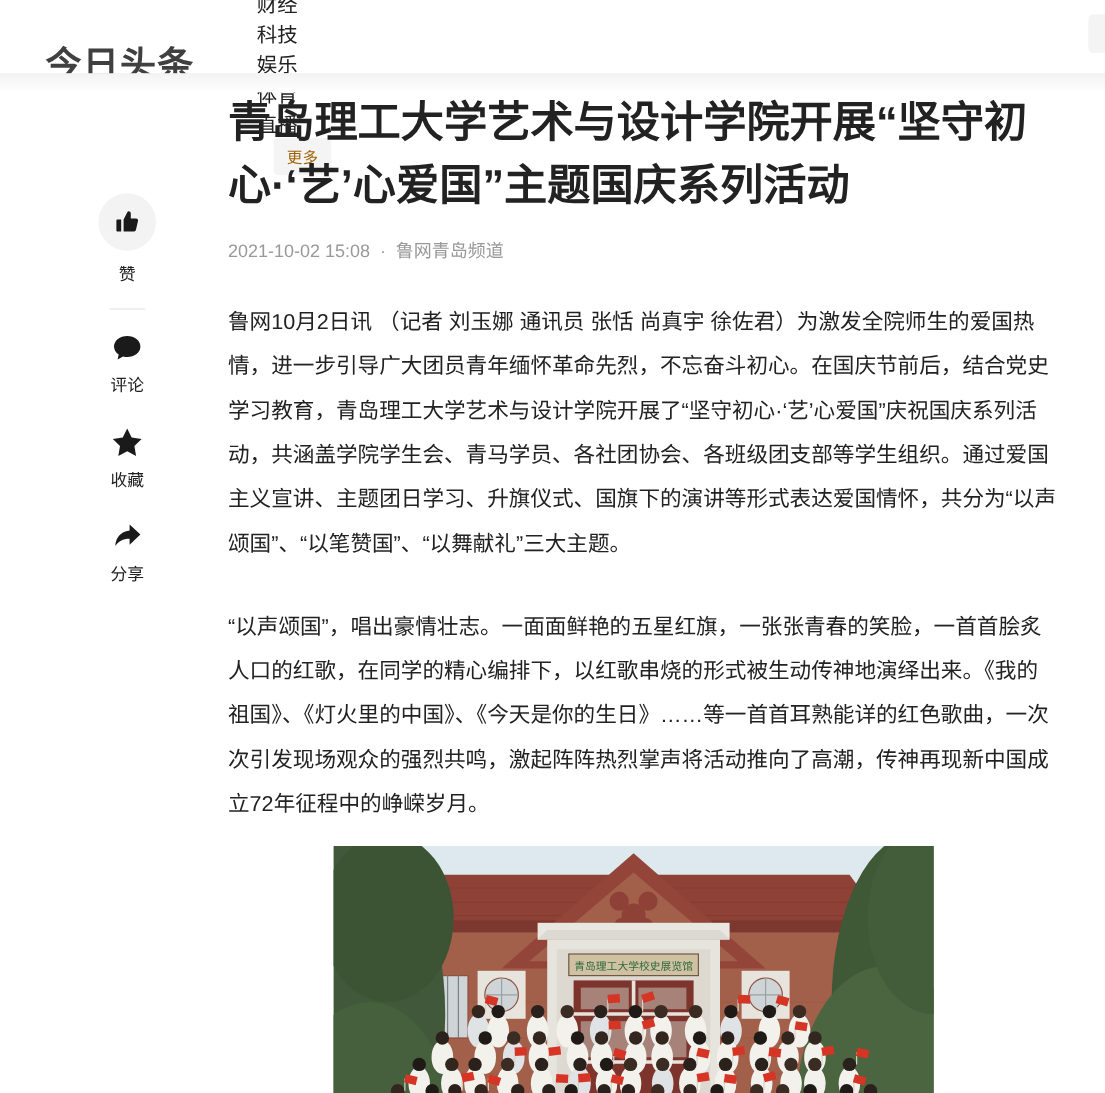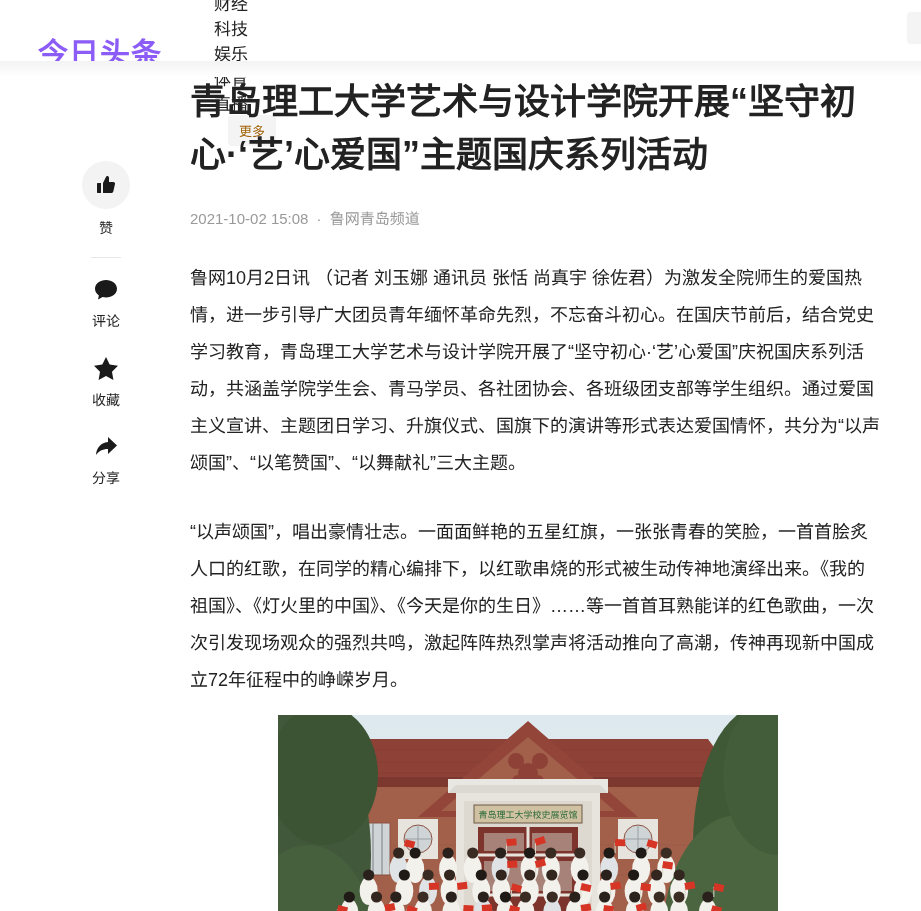--- a/index.html
+++ b/index.html
@@ -3,21 +3,21 @@
 <meta charset="utf-8">
 <style>
   * { margin:0; padding:0; box-sizing:border-box; }
   html,body { width:921px; height:911px; overflow:hidden; background:#fff;
     font-family:"Liberation Sans","DejaVu Sans",sans-serif; color:#222; }
   body { position:relative; }
 
   
   .topnav { position:absolute; top:0; left:0; width:921px; height:61px;
     background:#fff; display:flex; align-items:center; }
-  .logo { margin-left:38px; font-size:30px; font-weight:bold; color:#8b5cf6;
+  .logo { margin-left:38px; font-size:30px; font-weight:bold; color:#404040;
     letter-spacing:1px; white-space:nowrap; cursor:pointer;margin-top:40px; }
   .nav-items { display:flex; align-items:center; margin-left:35px;flex-direction:column; }
   .nav-item { font-size:17px; color:#222; margin-right:38px; white-space:nowrap; cursor:pointer; }
   .nav-more { font-size:13px; color:#a16207; background:#f4f4f5; border-radius:4px;
     padding:6px 11px; margin-left:4px; cursor:pointer; }
   .nav-partial { position:absolute; right:-12px; top:12px; width:26px; height:32px;
     background:#f4f4f5; border-radius:4px; }
   .nav-shadow { position:absolute; top:61px; left:0; width:921px; height:16px;
     background:linear-gradient(#f3f3f4,#ffffff); }
 
@@ -27,21 +27,21 @@
     display:flex; align-items:center; justify-content:center; margin:0 auto; cursor:pointer; }
   .rail-label { font-size:14px; color:#222; margin-top:8px; }
   .rail-divider { width:30px; height:1px; background:#e6e6e6; margin:20px auto; }
   .rail-btn { margin-top:0; cursor:pointer;text-align:center; }
   .rail-btn + .rail-btn { margin-top:26px; }
   .rail svg { display:block; margin:0 auto; }
 
   
   .article { position:absolute; left:190px; top:61px; width:691px; }
   .title { font-size:36px; line-height:53px; font-weight:700; color:#222; margin-top:14px; }
-  .meta { margin-top:26px; font-size:15px; color:#999; }
+  .meta { margin-top:16px; font-size:15px; color:#999; }
   .meta span { margin-right:4px; }
   .para { font-size:18px; line-height:37px; color:#222; margin-top:32px; }
   .para strong { font-weight:400; }
   figure.photo { width:500px; margin:16px 0 0 88px; }
   figure.photo svg { display:block; }
 </style>
 </head>
 <body>
 
 <header class="topnav">

